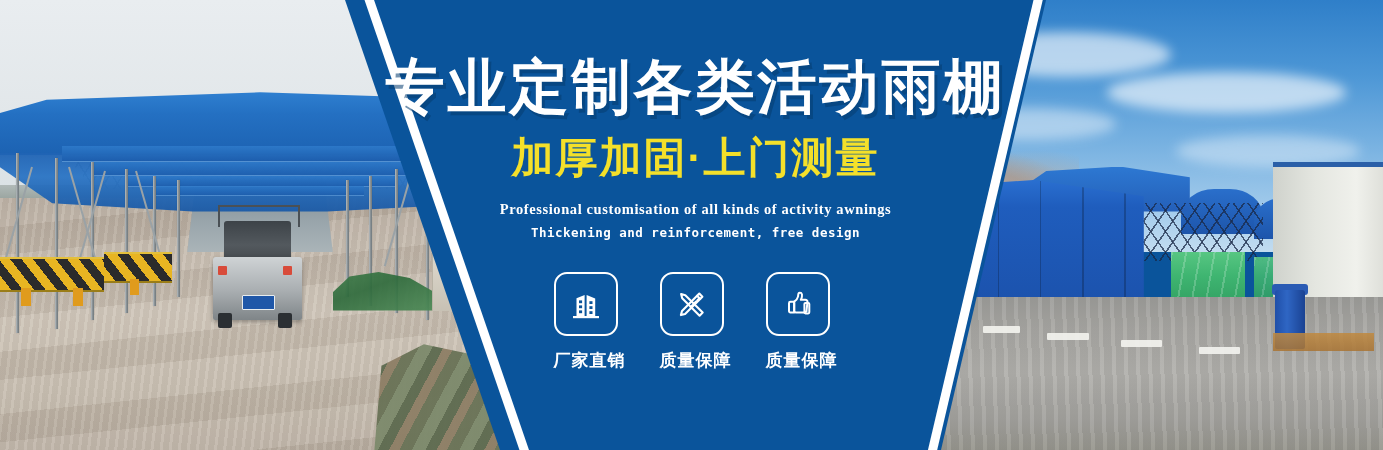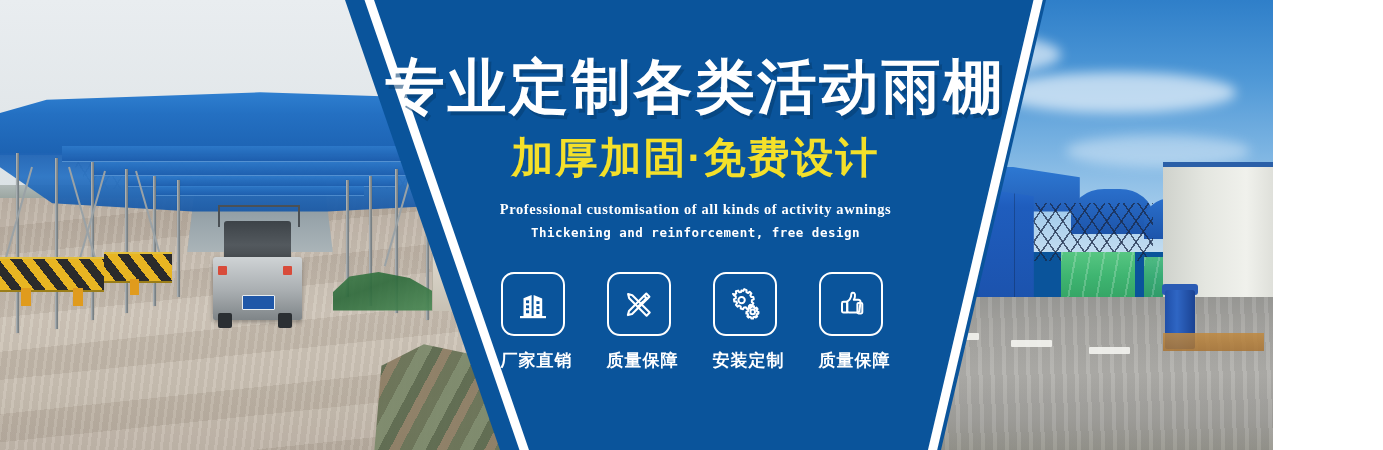--- a/index.html
+++ b/index.html
@@ -6,21 +6,21 @@
     margin: 0;
     padding: 0;
     background: #ffffff;
   }
   body {
     font-family: "Liberation Sans", "DejaVu Sans", sans-serif;
   }
 
   .banner {
     position: relative;
-    width: 1273px;
+    width: 1383px;
     height: 450px;
     overflow: hidden;
     background: #0a549b;
   }
 
   
   .photo {
     position: absolute;
     top: 0;
     height: 450px;
@@ -475,21 +475,21 @@
   </div>
 
   <div class="center-wedge"></div>
   <div class="edge-left"></div>
   <div class="edge-right"></div>
 
   <div class="content">
 
     <div class="headline">专业定制各类活动雨棚</div>
 
-    <div class="subheadline">加厚加固·免费设计</div>
+    <div class="subheadline">加厚加固·上门测量</div>
 
     <div class="en-line1">Professional customisation of all kinds of activity awnings</div>
 
     <div class="en-line2">Thickening and reinforcement, free design</div>
 
     <div class="features">
 
       <div class="feature">
         <div class="feature-box">
           <span>
@@ -520,35 +520,20 @@
 
                 <path d="M24.3 6.6l3.1 3.1L10.1 27 5.9 28.1 7 23.9z"></path>
                 <path d="M22.1 8.8l3.1 3.1"></path>
               </g>
             </svg>
           </span>
         </div>
         <div class="feature-label">质量保障</div>
       </div>
 
-      <div class="feature">
-        <div class="feature-box">
-          <span>
-            <svg width="34" height="34" viewBox="0 0 34 34" aria-hidden="true">
-              <g fill="none" stroke="#ffffff" stroke-width="2" stroke-linejoin="round">
-                <path d="M13.4 3.4l1.9.5.9-1.8 2.4 1-.2 2 1.8.9 1.5-1.3 1.7 1.8-1.1 1.7 1 1.8 2-.1.5 2.4-1.9.8-.1 2 1.6 1.2-1.3 2.1-1.9-.6-1.4 1.4.5 1.9-2.3.8-1.1-1.7-2 .2-.8 1.8-2.4-.7.1-2-1.7-1-1.6 1.2-1.6-1.9 1.2-1.6-.8-1.8-2 .1-.4-2.4 1.9-.7v-2l-1.7-1.1L5 6.9l1.9.7 1.4-1.4-.4-1.9 2.3-.7 1 1.7 2-.3z"></path>
-                <circle cx="13.6" cy="13.1" r="3.2"></circle>
-                <path d="M22.3 20.1l1.4.1.5-1.3 1.8.4.1 1.4 1.2.7 1.2-.8 1.1 1.5-.9 1.1.4 1.4 1.4.3-.1 1.8-1.4.3-.6 1.3.8 1.1-1.4 1.1-1.2-.8-1.3.5-.2 1.4-1.8-.1-.4-1.3-1.4-.5-1 .9-1.2-1.3.8-1.2-.4-1.3-1.4-.3.2-1.8 1.4-.3.5-1.3-.8-1.1 1.4-1.1 1.1.7z"></path>
-                <circle cx="24.7" cy="24.9" r="2.3"></circle>
-              </g>
-            </svg>
-          </span>
-        </div>
-        <div class="feature-label">安装定制</div>
-      </div>
 
       <div class="feature">
         <div class="feature-box">
           <span>
             <svg width="34" height="34" viewBox="0 0 34 34" aria-hidden="true">
               <g fill="none" stroke="#ffffff" stroke-width="2" stroke-linejoin="round" stroke-linecap="round">
                 <path d="M13.2 14.6c1.9-1.2 3.4-3 3.8-5 .3-1.5.1-2.6.6-3.3.5-.7 1.8-.9 2.6-.2.9.8 1 2.3.7 3.8-.2 1.1-.7 2.1-1.1 2.9h4.6c1.3 0 2.2 1 2.1 2.1l-1 8.5c-.1 1.1-1.1 2-2.2 2h-8.3c-1 0-1.8-.5-1.8-1.4z"></path>
                 <path d="M9.4 14.8h3.8v10.6H9.4c-.8 0-1.4-.6-1.4-1.4v-7.8c0-.8.6-1.4 1.4-1.4z"></path>
                 <rect x="23.4" y="15.9" width="4.9" height="10.5" rx="1.1"></rect>
                 <circle cx="25.9" cy="24.2" r=".6" fill="#ffffff" stroke="none"></circle>

